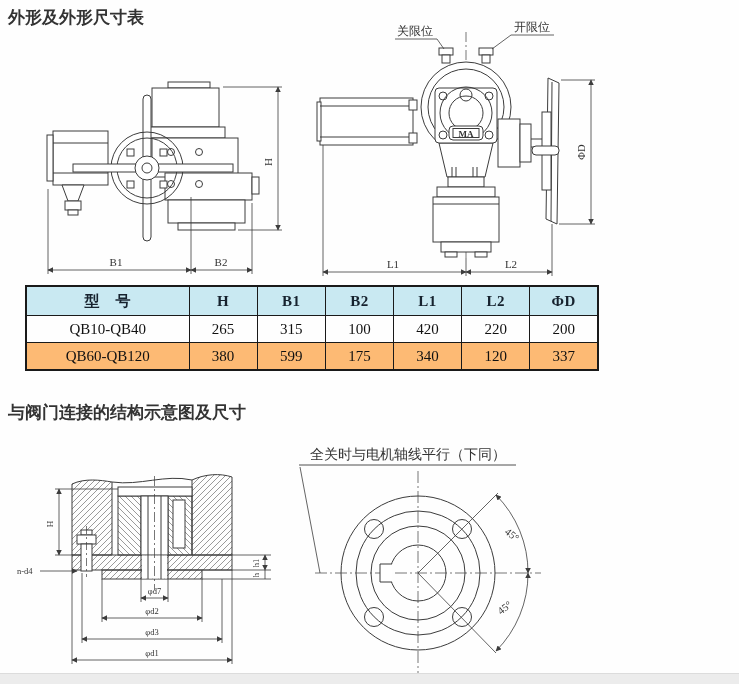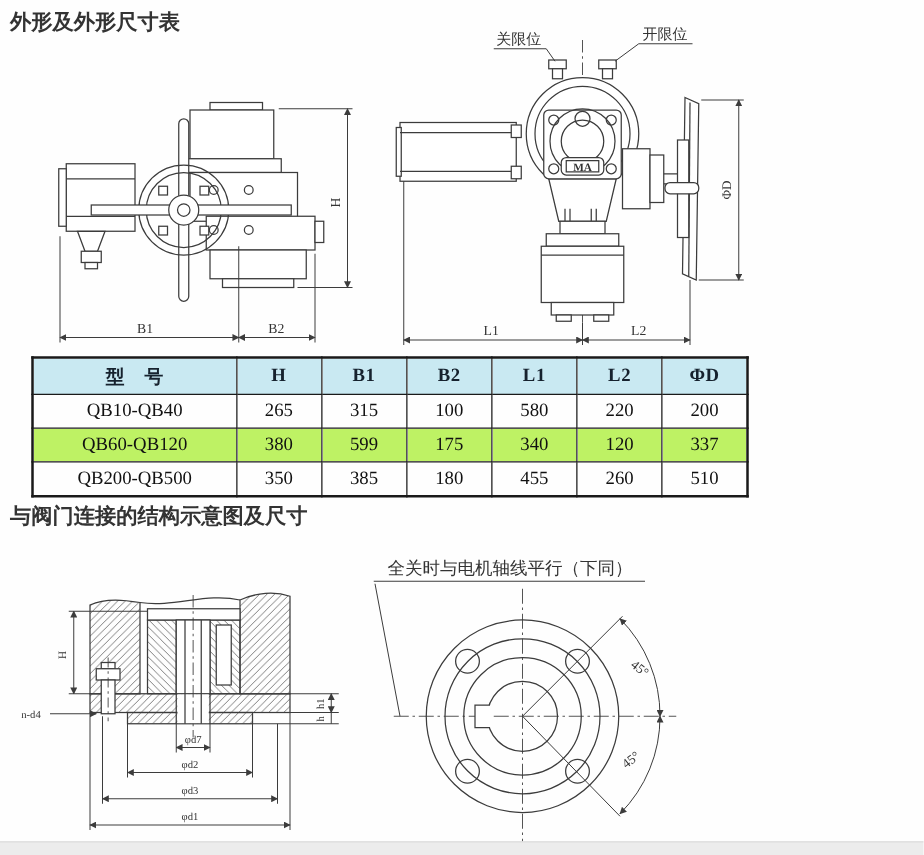--- a/index.html
+++ b/index.html
@@ -7,21 +7,21 @@
         font-family:"Liberation Sans", sans-serif;color:#2e2e2e;}
   .sec-title{position:absolute;left:8px;font-size:17px;font-weight:bold;color:#333;white-space:nowrap;}
   #title1{top:6px;}
   #title2{top:401px;text-align:right;}
   .drawing{position:absolute;}
   .dim-table{position:absolute;left:25px;top:285px;width:574px;border-collapse:collapse;
              table-layout:fixed;text-align:center;font-family:"Liberation Serif","DejaVu Serif",serif;
              font-size:15px;color:#111;border:2px solid #1a1a1a;}
   .dim-table th,.dim-table td{border:1px solid #1a1a1a;padding:0;height:26px;overflow:hidden;}
   .dim-table thead th{background:#c9e9f2;font-weight:bold;height:28px;color:#16222e;font-size:15px;letter-spacing:.5px;}
-  .dim-table tr.alt td{background:#bef264;}
+  .dim-table tr.alt td{background:#fdba74;}
   .bottom-strip{position:absolute;left:0;right:0;bottom:0;height:10px;background:#ececec;border-top:1px solid #dcdcdc;}
   svg text{fill:#333;}
   .cjk{font-family:"Liberation Sans",sans-serif;}
   .dimtxt{font-family:"Liberation Serif","DejaVu Serif",serif;}
 </style>
 </head>
 <body>
 
 <div class="page">
 
@@ -171,41 +171,32 @@
         <th>L2</th>
         <th>ΦD</th>
       </tr>
     </thead>
     <tbody>
       <tr>
         <td>QB10-QB40</td>
         <td>265</td>
         <td>315</td>
         <td>100</td>
-        <td>580</td>
+        <td>420</td>
         <td>220</td>
         <td>200</td>
       </tr>
       <tr class="alt">
         <td>QB60-QB120</td>
         <td>380</td>
         <td>599</td>
         <td>175</td>
         <td>340</td>
         <td>120</td>
         <td>337</td>
-      </tr>
-      <tr>
-        <td>QB200-QB500</td>
-        <td>350</td>
-        <td>385</td>
-        <td>180</td>
-        <td>455</td>
-        <td>260</td>
-        <td>510</td>
       </tr>
     </tbody>
   </table>
 
   <div id="title2" class="sec-title">与阀门连接的结构示意图及尺寸</div>
 
   <svg class="drawing" style="left:15px;top:440px" width="295" height="240" viewBox="0 0 295 240">
     <defs>
       <pattern id="hA" patternUnits="userSpaceOnUse" width="6" height="6">
         <path d="M0,6 L6,0" stroke="#555" stroke-width="0.6"></path>

